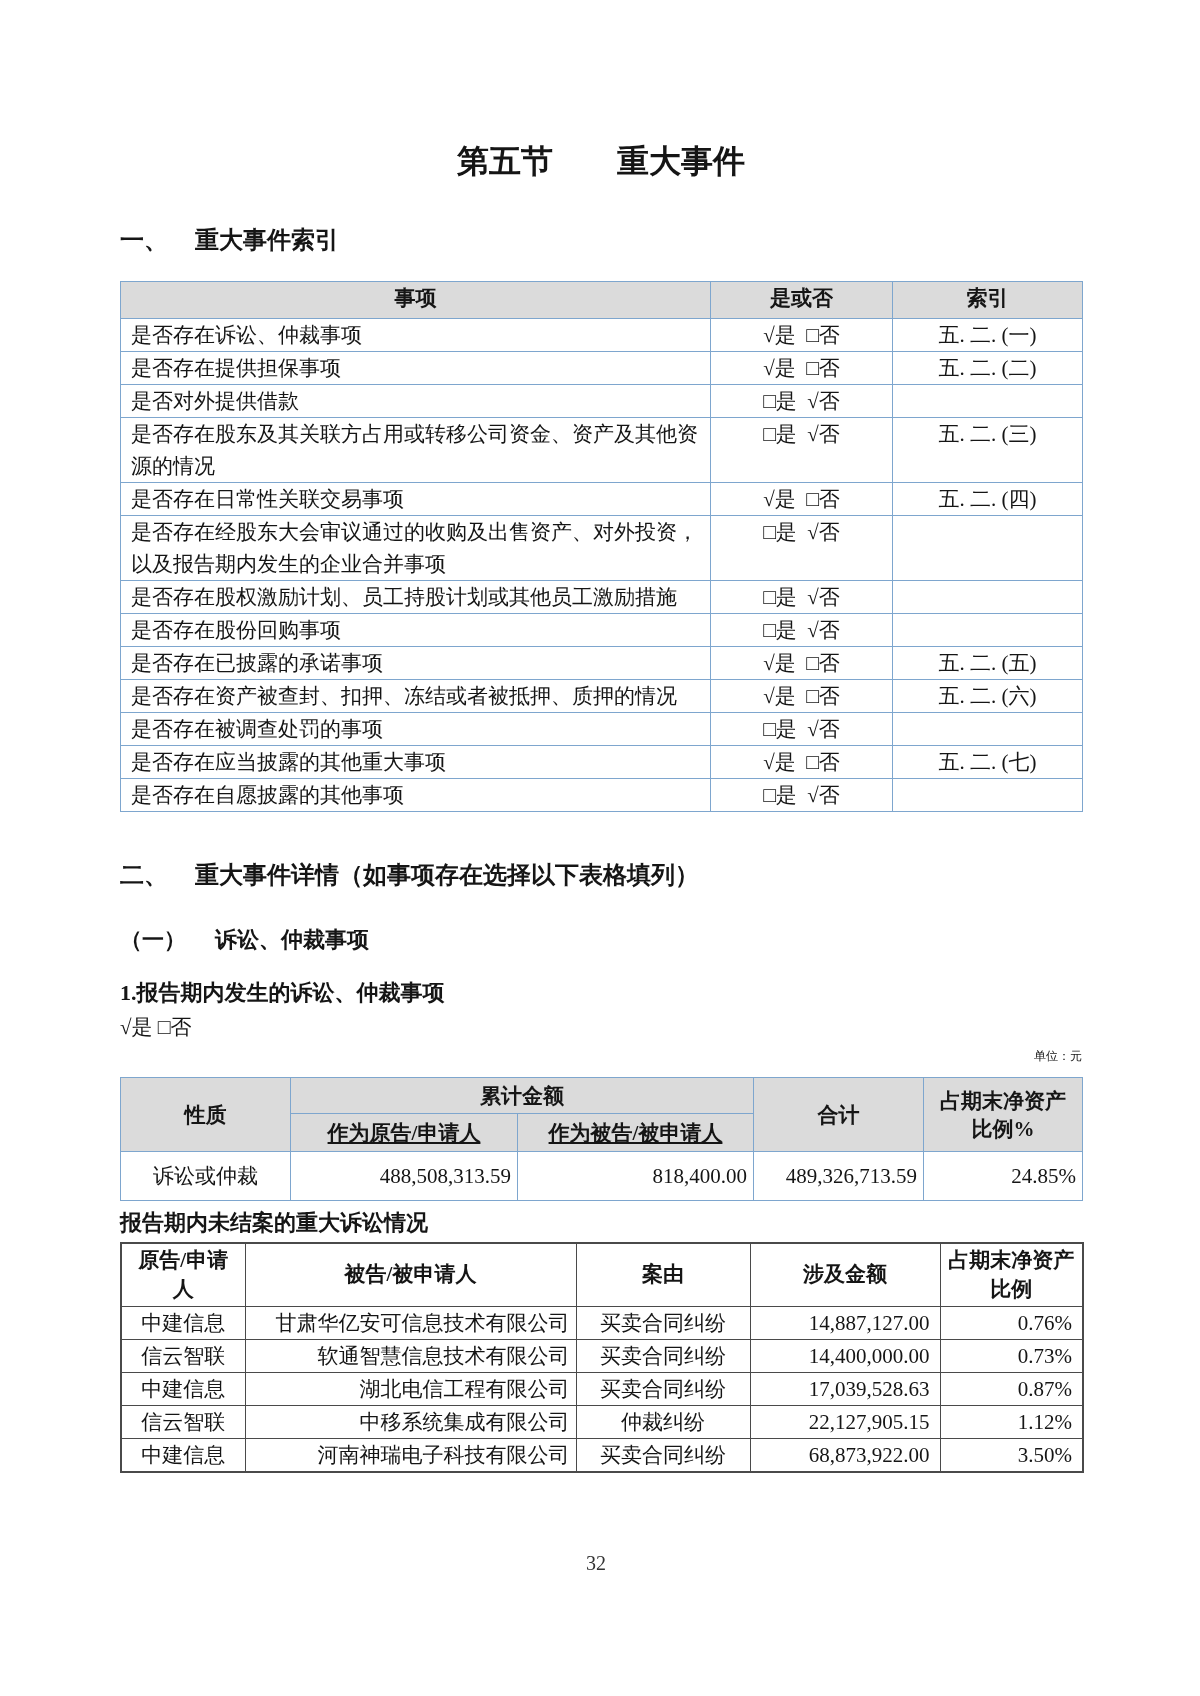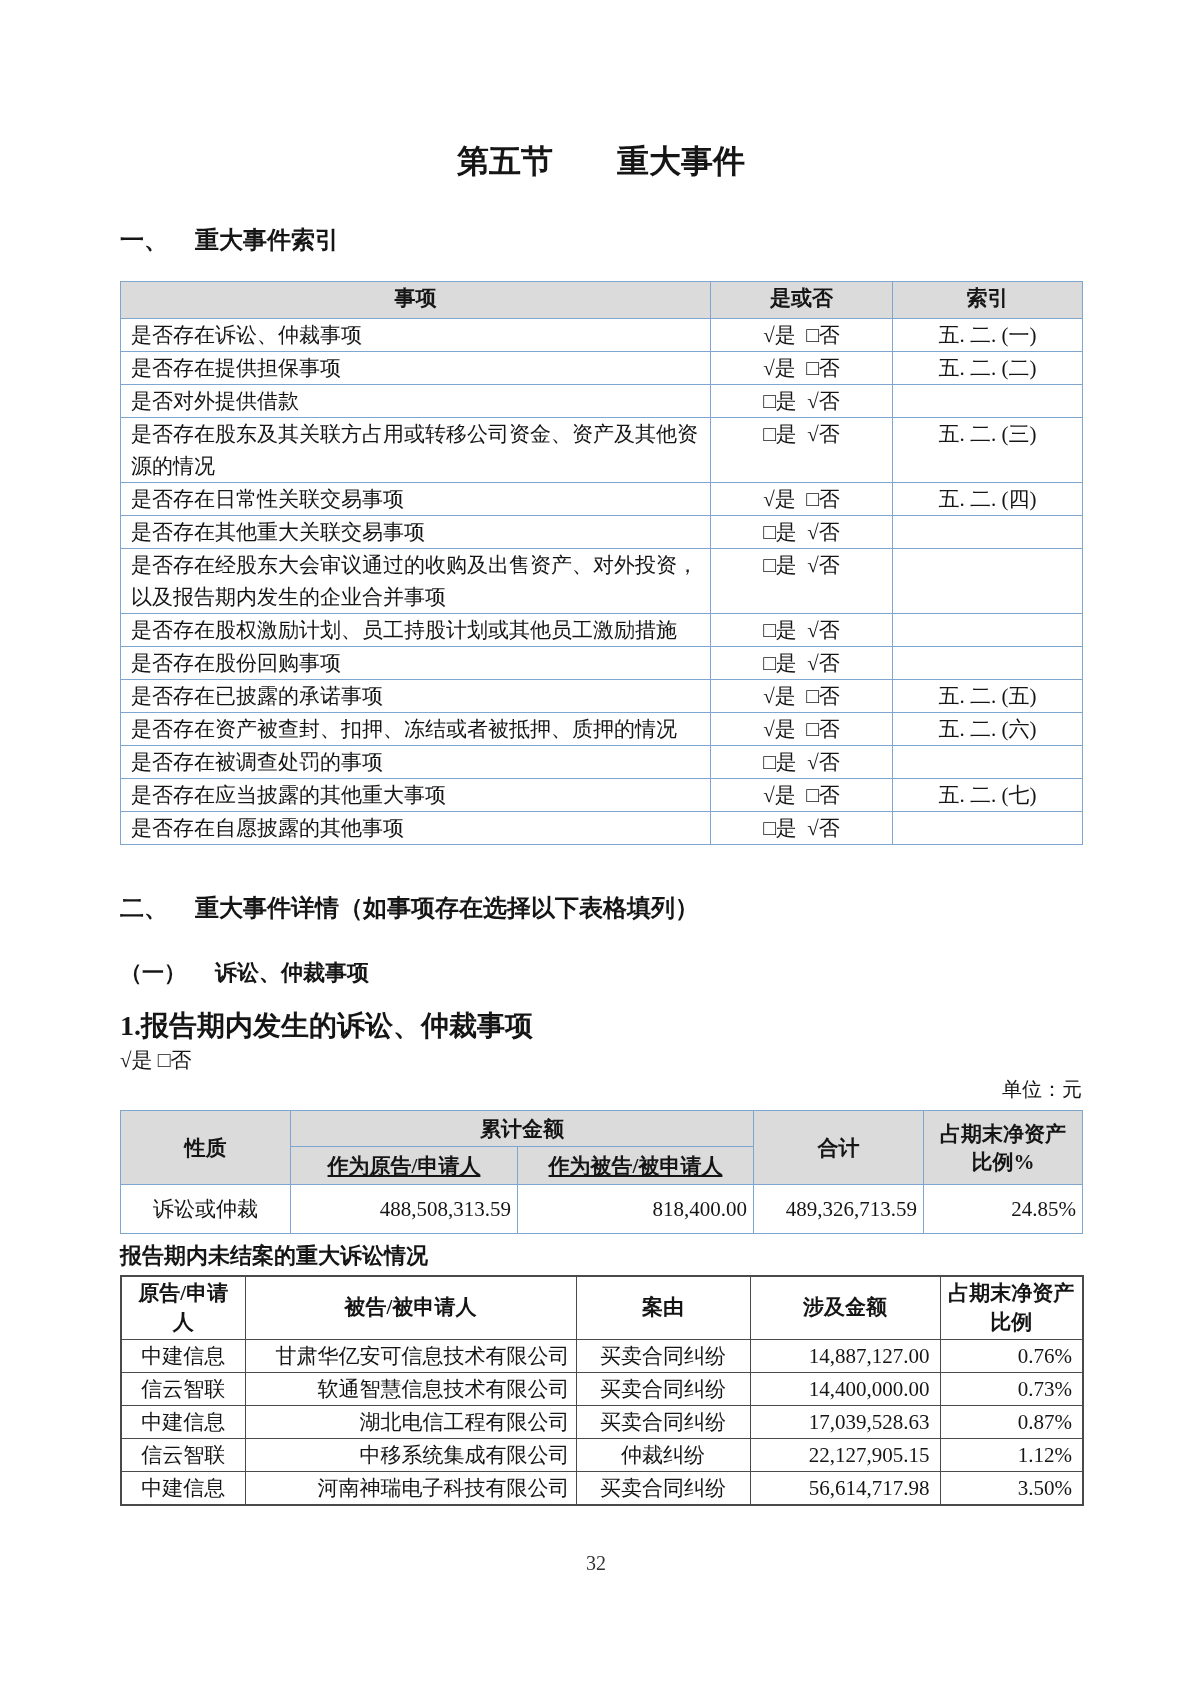--- a/index.html
+++ b/index.html
@@ -22,23 +22,23 @@
     font-weight: bold;
     line-height: 38px;
   }
 
   .sec-heading { display: flex; font-weight: bold; }
   .sec-heading .num { flex: 0 0 75px; }
   .sec1 { margin-top: 45px; font-size: 24px; line-height: 30px; }
   .sec2 { margin-top: 48px; font-size: 24px; line-height: 30px; }
   .sub-heading { display: flex; font-weight: bold; margin-top: 36px; font-size: 22px; line-height: 28px; }
   .sub-heading .num { flex: 0 0 95px; }
-  .item-title { margin-top: 26px; font-size: 28px; font-weight: bold; line-height: 26px; }
+  .item-title { margin-top: 26px; font-size: 22px; font-weight: bold; line-height: 26px; }
   .checkline { margin-top: 10px; font-size: 21px; line-height: 23px; white-space: pre; }
-  .unit-line { margin-top: 6px; font-size: 20px; text-align: right; line-height: 23px; }
+  .unit-line { margin-top: 6px; font-size: 12px; text-align: right; line-height: 23px; }
 
   table { border-collapse: collapse; table-layout: fixed; width: 962px; font-size: 21px; }
 
   
   .t-blue { border: 1px solid #7EA6CE; }
   .t-blue td { border: 1px solid #7EA6CE; }
   .t-blue .hdr td { background: #DBDBDB; font-weight: bold; text-align: center; }
 
   .t1 { margin-top: 26px; }
   .t1 tr.hdr { height: 37px; }
@@ -122,25 +122,20 @@
       </tr>
       <tr>
         <td class="item">是否存在股东及其关联方占用或转移公司资金、资产及其他资源的情况</td>
         <td class="ans">□是  √否</td>
         <td class="idx">五. 二. (三)</td>
       </tr>
       <tr>
         <td class="item">是否存在日常性关联交易事项</td>
         <td class="ans">√是  □否</td>
         <td class="idx">五. 二. (四)</td>
-      </tr>
-      <tr>
-        <td class="item">是否存在其他重大关联交易事项</td>
-        <td class="ans">□是  √否</td>
-        <td class="idx"></td>
       </tr>
       <tr>
         <td class="item">是否存在经股东大会审议通过的收购及出售资产、对外投资，以及报告期内发生的企业合并事项</td>
         <td class="ans">□是  √否</td>
         <td class="idx"></td>
       </tr>
       <tr>
         <td class="item">是否存在股权激励计划、员工持股计划或其他员工激励措施</td>
         <td class="ans">□是  √否</td>
         <td class="idx"></td>
@@ -264,21 +259,21 @@
         <td class="ctr">信云智联</td>
         <td class="lft">中移系统集成有限公司</td>
         <td class="ctr">仲裁纠纷</td>
         <td class="num">22,127,905.15</td>
         <td class="num">1.12%</td>
       </tr>
       <tr class="data">
         <td class="ctr">中建信息</td>
         <td class="lft">河南神瑞电子科技有限公司</td>
         <td class="ctr">买卖合同纠纷</td>
-        <td class="num">56,614,717.98</td>
+        <td class="num">68,873,922.00</td>
         <td class="num">3.50%</td>
       </tr>
     </tbody>
       </table>
 
   </div>
 
   <div class="page-num">32</div>
 </div>
 

